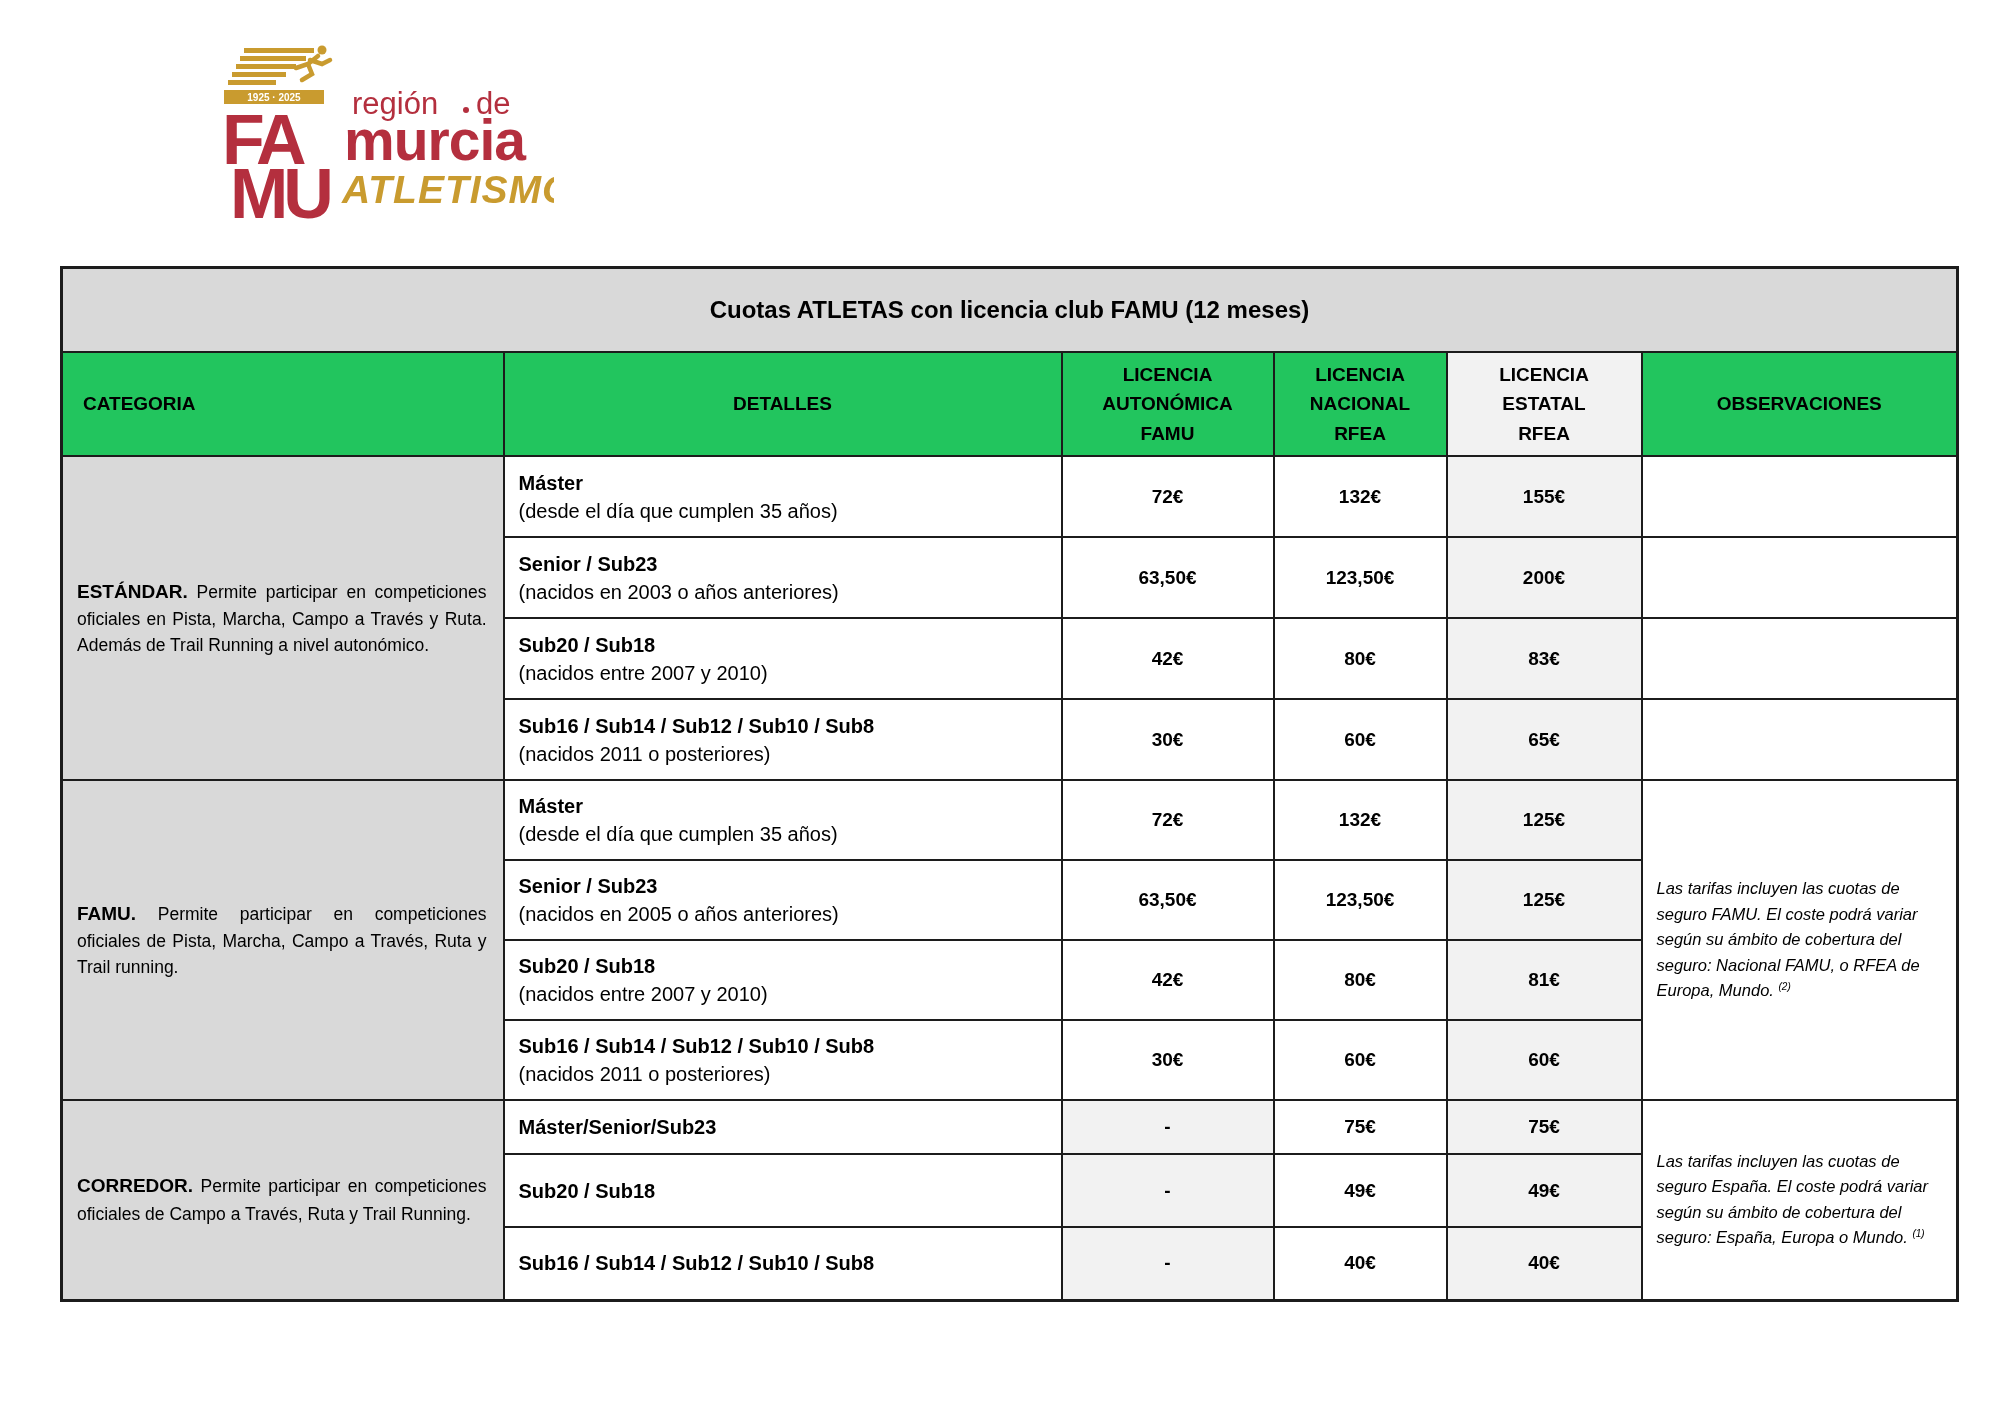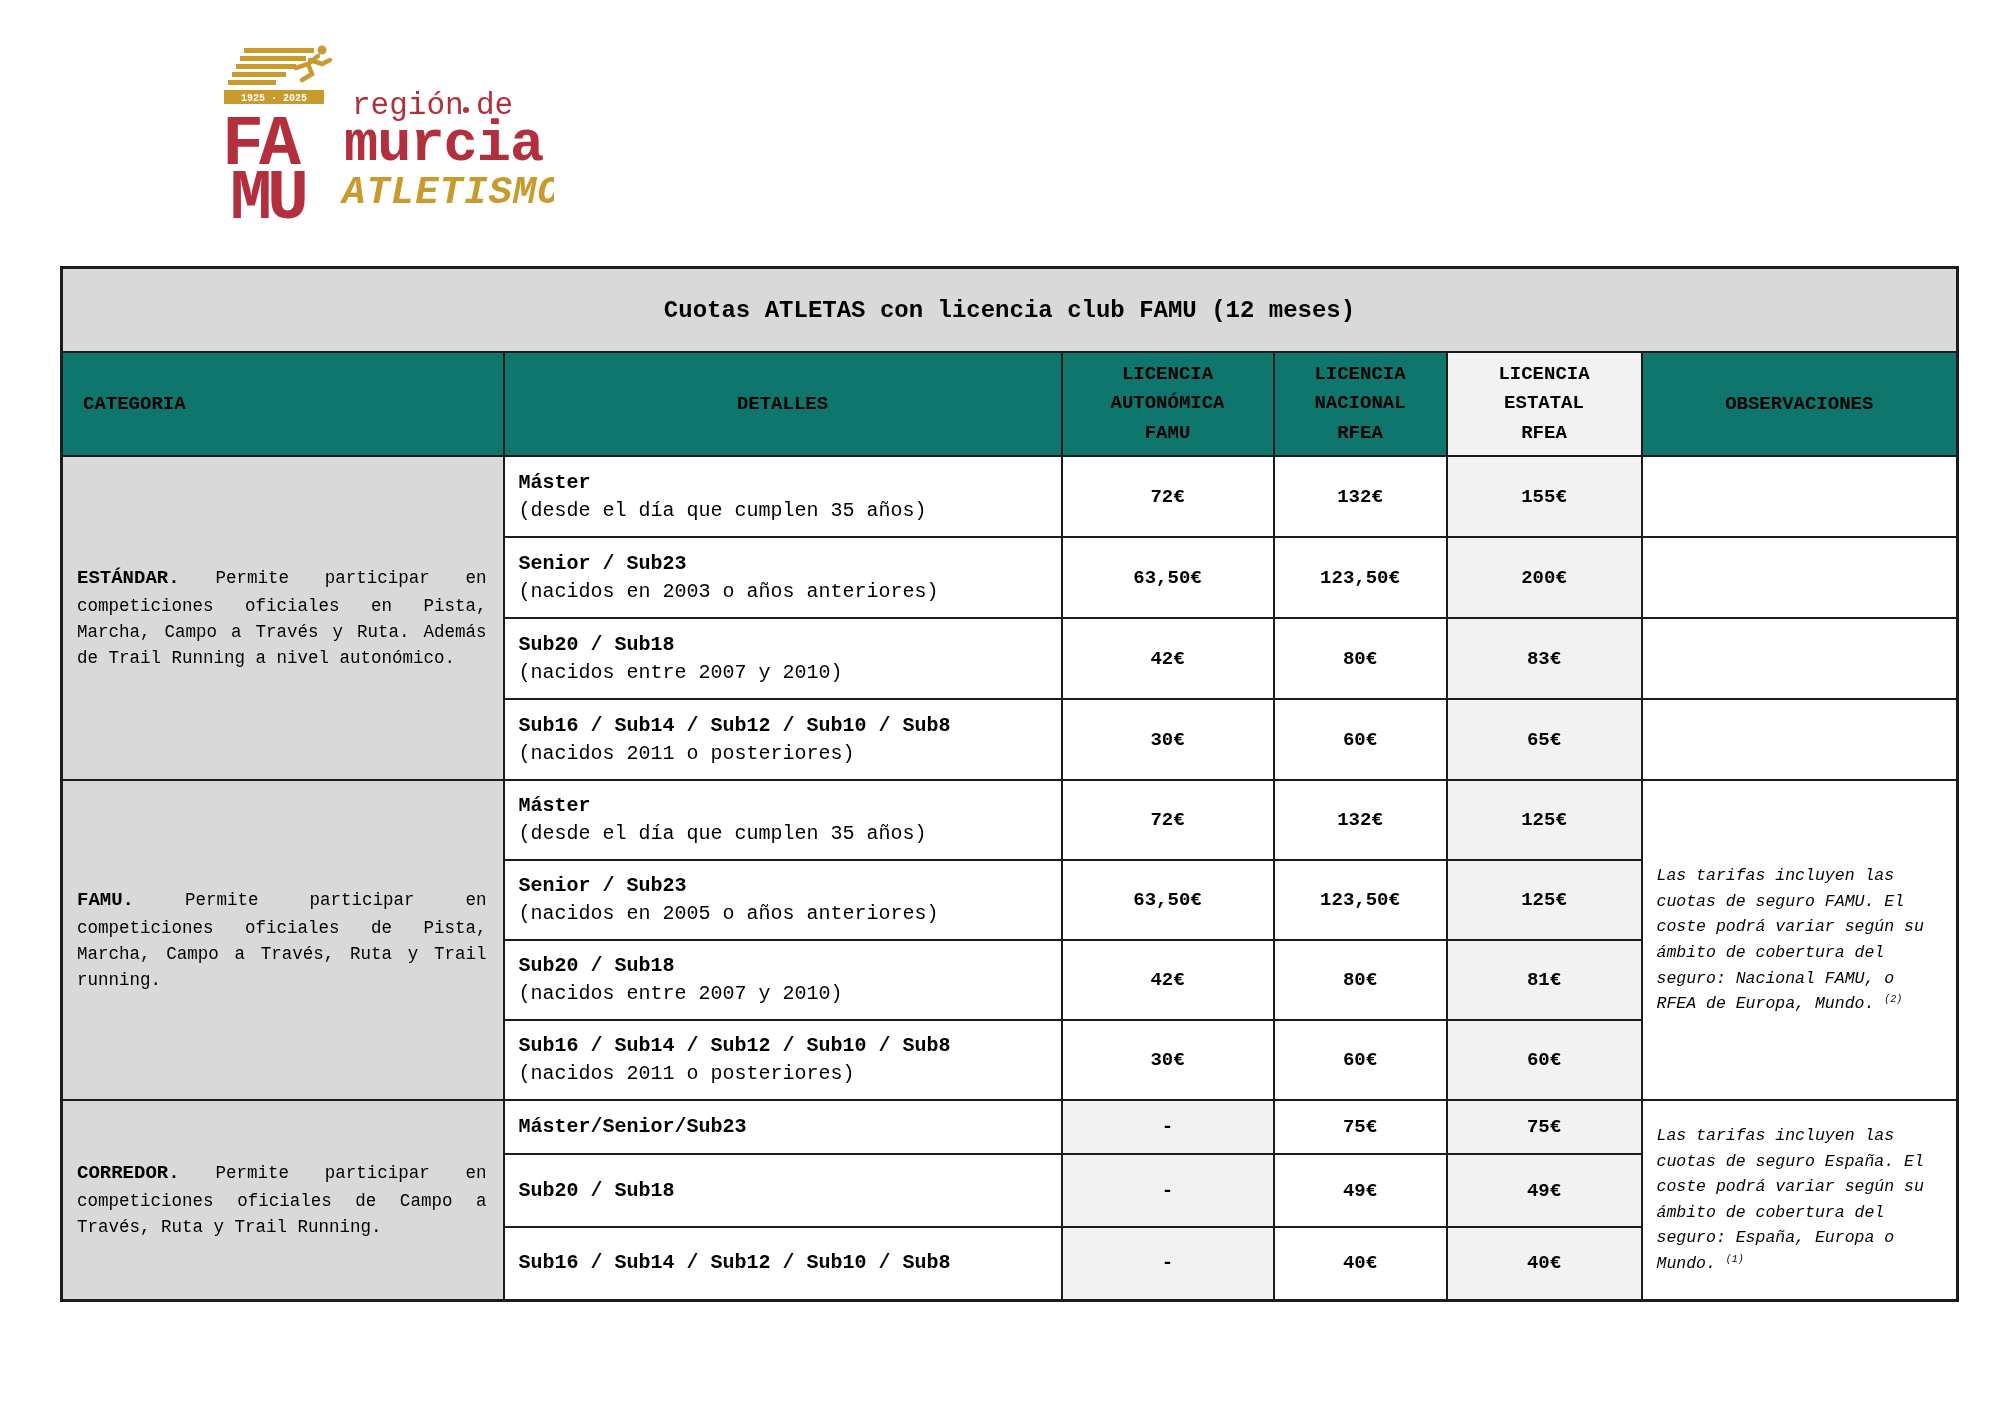--- a/index.html
+++ b/index.html
@@ -1,21 +1,21 @@
 <!DOCTYPE html>
 <html><head>
 <meta charset="utf-8">
 <style>
   html, body { margin: 0; padding: 0; background: #ffffff; }
   #page {
     position: relative;
     width: 2000px;
     height: 1414px;
     background: #ffffff;
-    font-family: Liberation Mono, monospace;
+    font-family: Liberation Sans, sans-serif;
     color: #000000;
     overflow: hidden;
   }
 
   
   #logo { position: absolute; left: 214px; top: 40px; width: 340px; height: 182px; }
 
   
   #fees {
     position: absolute; left: 60px; top: 266px; width: 1896px;
@@ -24,21 +24,21 @@
   }
   #fees td { border: 2px solid #1c1c1c; overflow: hidden; }
 
   .title-row td {
     height: 80px; background: #d9d9d9;
     text-align: center; vertical-align: middle;
     font-weight: bold; font-size: 24px;
   }
   .header-row td {
     height: 100px; text-align: center; vertical-align: middle;
-    font-weight: bold; font-size: 19px; background: #0f766e;
+    font-weight: bold; font-size: 19px; background: #22c55e;
   }
   .header-row td.hdr-categoria { text-align: left; padding-left: 20px; }
   .hdr-stack { display: inline-block; max-width: 136px; line-height: 1.55; }
 
   .r81 { height: 81px; }
   .r80 { height: 80px; }
   .r54 { height: 54px; }
   .r73 { height: 73px; }
 
   .cat-cell {

